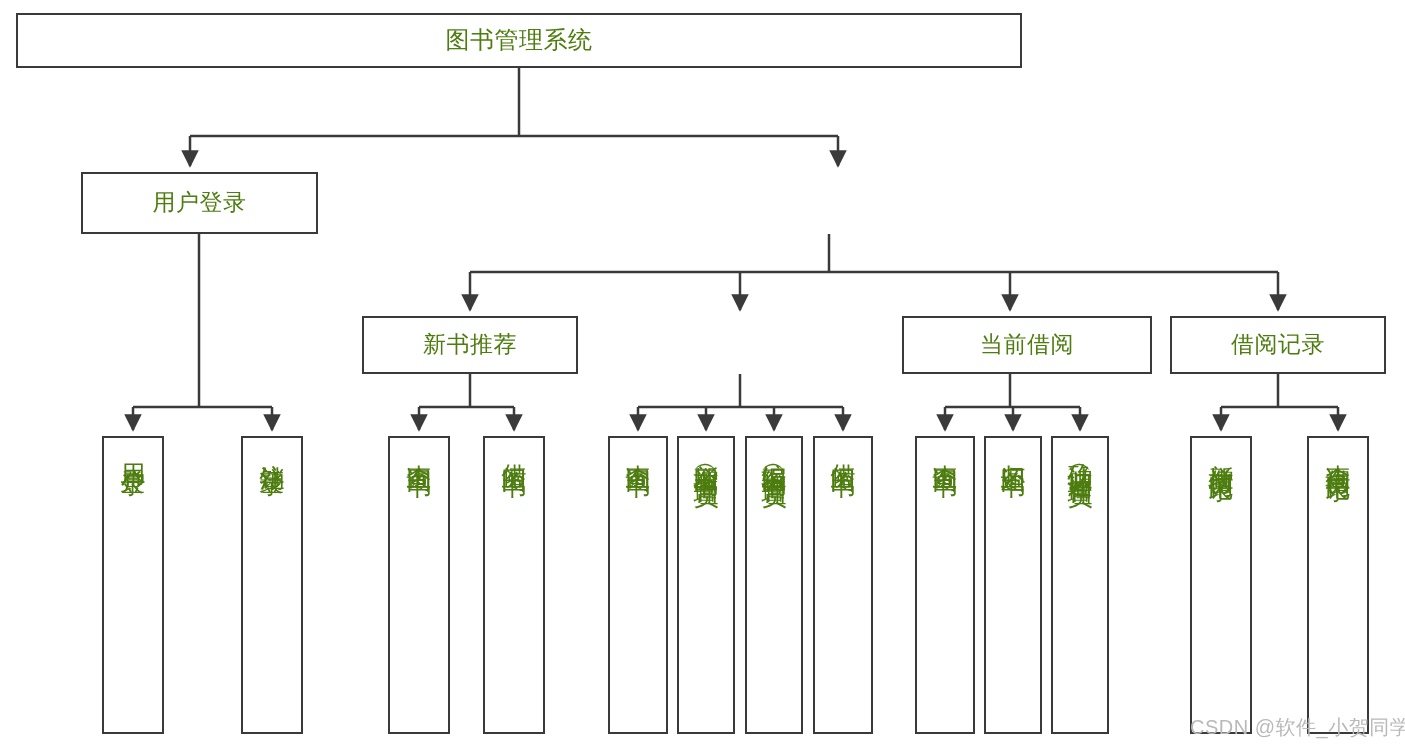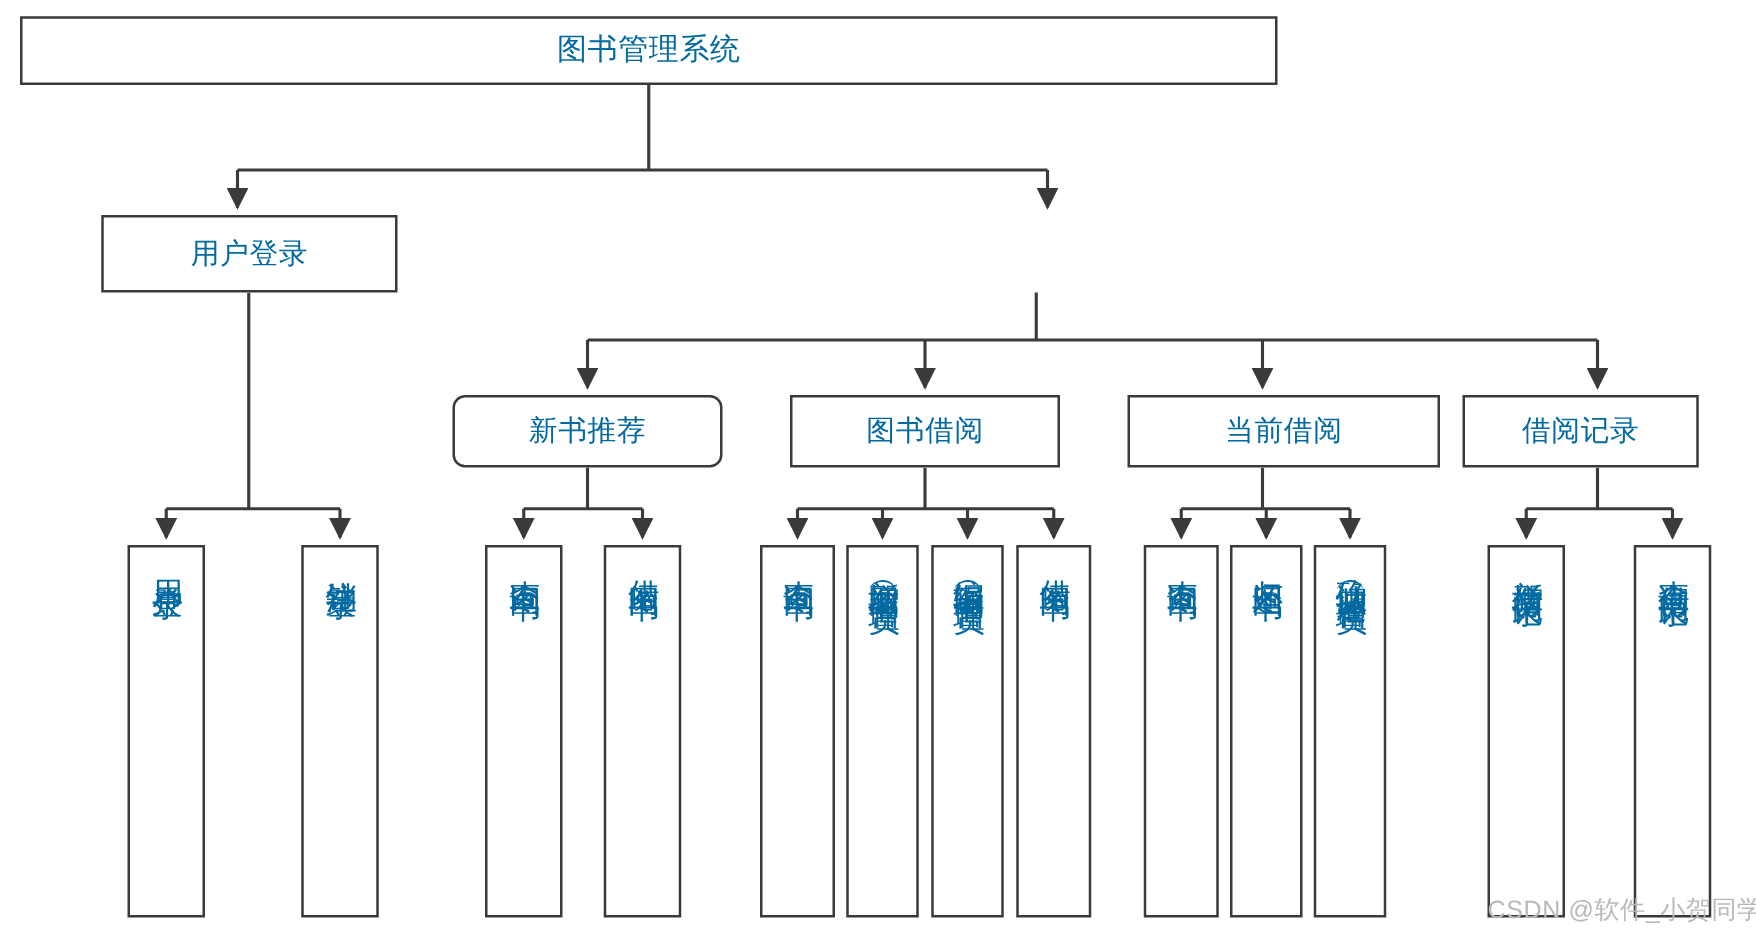--- a/index.html
+++ b/index.html
@@ -32,21 +32,21 @@
     background: #ffffff;
     display: flex;
     align-items: center;
     justify-content: center;
     color: #111111;
   }
   .node-label {
     display: block;
     text-align: center;
     line-height: 1.18;
-    color: #0369a1;
+    color: #4d7c0f;
   }
   
   .node.horiz .node-label {
     writing-mode: horizontal-tb;
     font-size: 23px;
     letter-spacing: 0.5px;
   }
   .node.root .node-label {
     font-size: 24px;
   }
@@ -129,30 +129,27 @@
   </svg>
 
   <div class="node horiz root" style="left:16px; top:13px; width:1006px; height:55px;">
     <span class="node-label">图书管理系统</span>
   </div>
 
   <div class="node horiz" style="left:81px; top:172px; width:237px; height:62px;">
     <span class="node-label">用户登录</span>
   </div>
 
-  <div class="node horiz" style="left:362px; top:316px; width:216px; height:58px;border-radius:10px;">
+  <div class="node horiz" style="left:362px; top:316px; width:216px; height:58px;">
     <span class="node-label">新书推荐</span>
-  </div>
-  <div class="node horiz" style="left:632px; top:316px; width:216px; height:58px;">
-    <span class="node-label">图书借阅</span>
   </div>
   <div class="node horiz" style="left:902px; top:316px; width:250px; height:58px;">
     <span class="node-label">当前借阅</span>
   </div>
-  <div class="node horiz" style="left:1170px; top:316px; width:189px; height:58px;">
+  <div class="node horiz" style="left:1170px; top:316px; width:216px; height:58px;">
     <span class="node-label">借阅记录</span>
   </div>
 
   <div class="node vert" style="left:102px; top:436px; width:62px; height:298px;">
     <span class="node-label">用户登录</span>
   </div>
   <div class="node vert" style="left:241px; top:436px; width:62px; height:298px;">
     <span class="node-label">注销登录</span>
   </div>
   <div class="node vert" style="left:388px; top:436px; width:62px; height:298px;">

